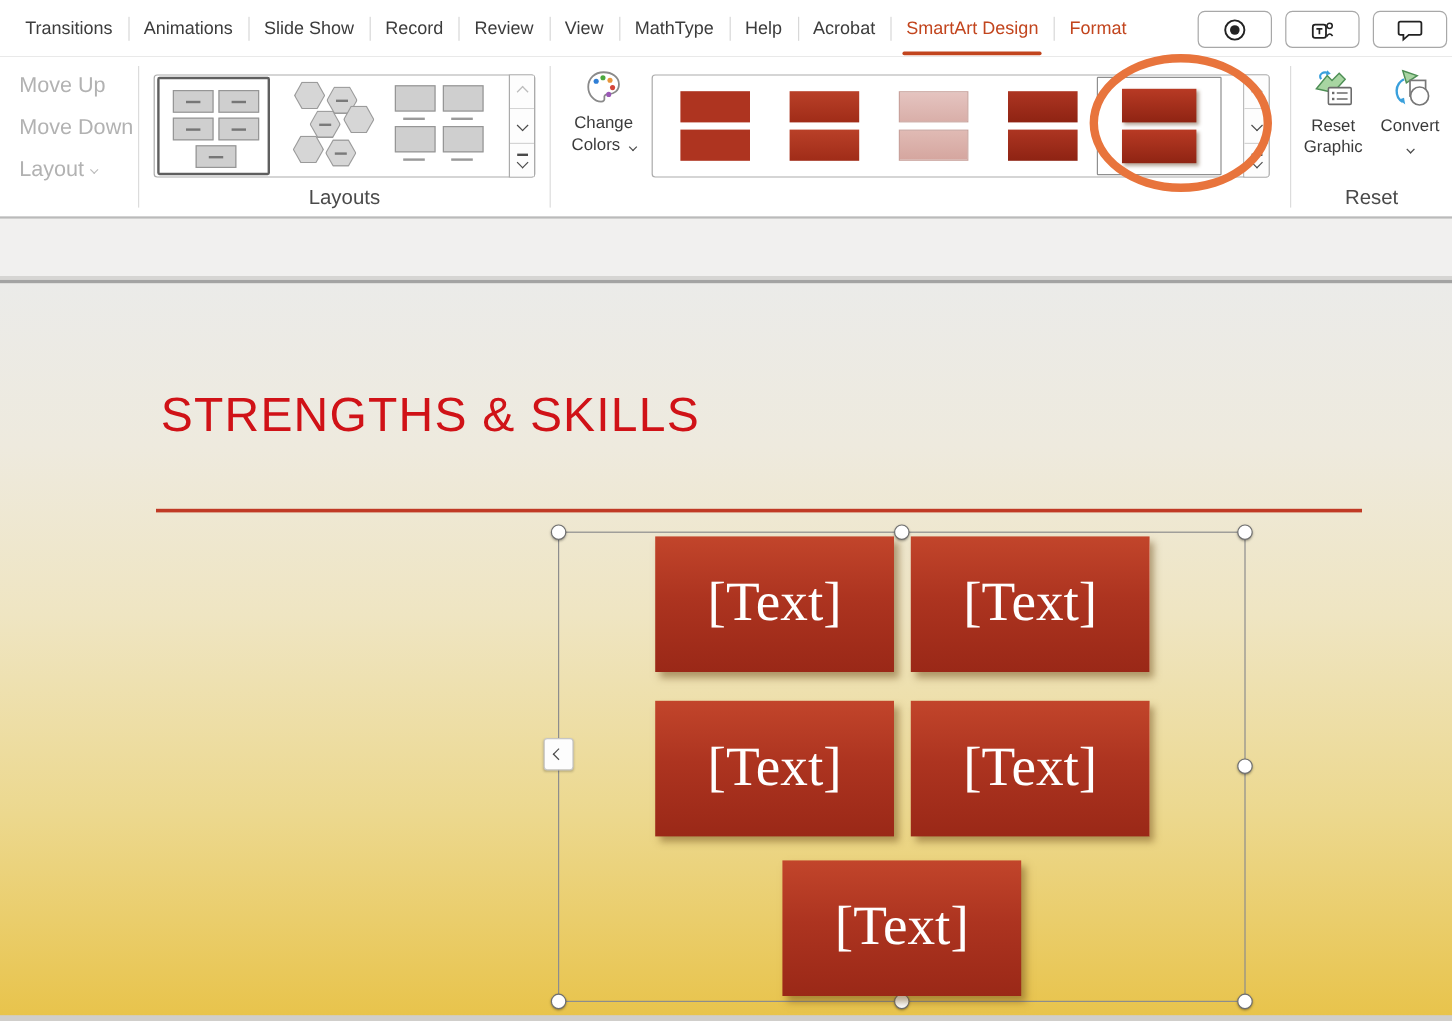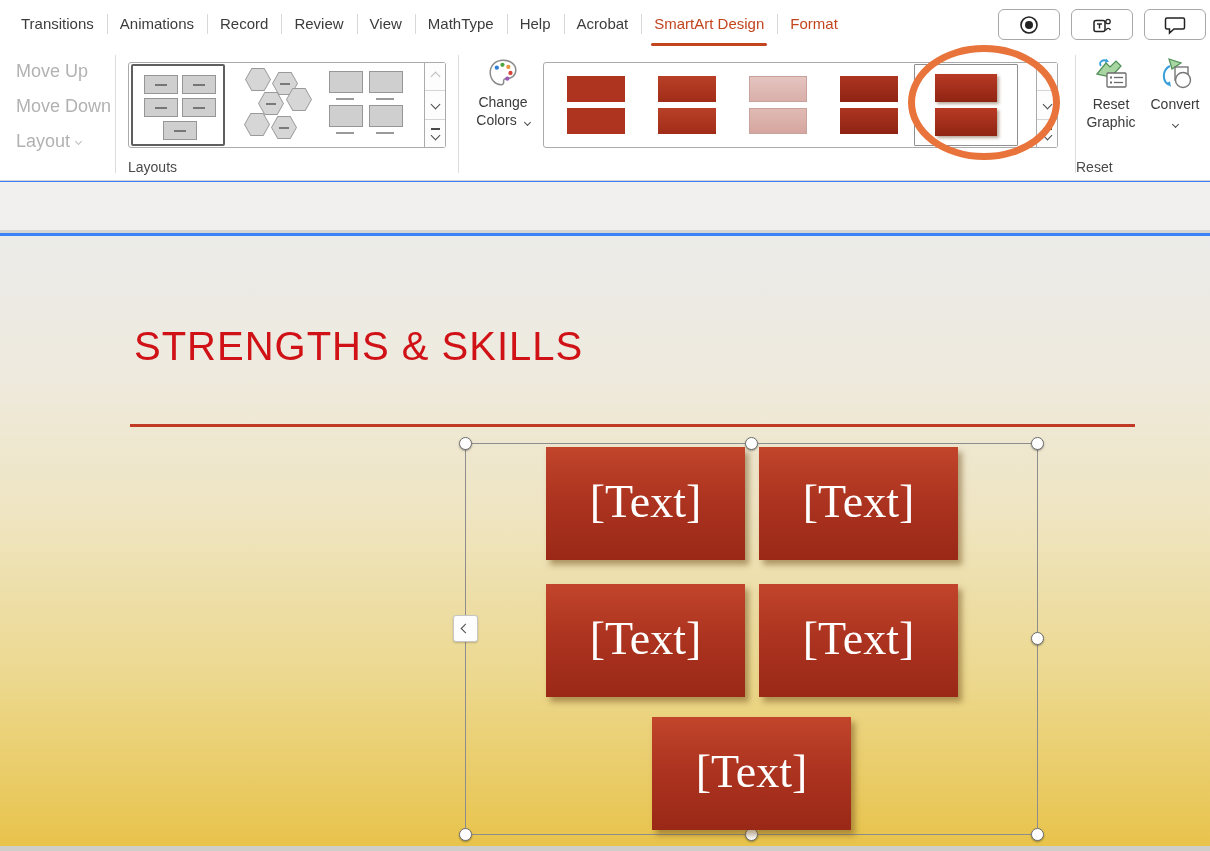--- a/index.html
+++ b/index.html
@@ -1,32 +1,32 @@
 <!DOCTYPE html>
 <html><head>
 <meta charset="utf-8">
 <style>
   * { margin:0; padding:0; box-sizing:border-box; }
   html,body { width:1210px; height:851px; overflow:hidden; font-family:"Liberation Sans", sans-serif; background:#fff; }
-  #app { position:relative; width:1210px; height:851px; background:#3b82f6; overflow:hidden; }
+  #app { position:relative; width:1210px; height:851px; background:#a3a3a3; overflow:hidden; }
 
   
   .tabbar { position:absolute; top:0; left:0; width:1210px; height:47px; background:#fff; display:flex; align-items:stretch; padding-left:8px; }
   .tab { position:relative; display:flex; align-items:center; padding:0 13px; font-size:15px; color:#3c3c3c; white-space:nowrap; cursor:default; }
   .tab + .tab::before { content:""; position:absolute; left:0; top:14px; height:20px; width:1px; background:#d8d8d8; }
   .tab.active { color:#c2451e; }
   .tab.active::after { content:""; position:absolute; left:10px; right:10px; bottom:1px; height:3px; background:#c2451e; border-radius:2px; }
   .tab.contextual { color:#c2451e; }
   .winbtns { position:absolute; top:9px; right:4px; display:flex; gap:11px; }
   .winbtn { width:62px; height:31px; background:#fff; border:1px solid #a8a8a8; border-radius:6px; display:flex; align-items:center; justify-content:center; }
 
   
   .ribbon { position:absolute; top:47px; left:0; width:1210px; height:134px; background:#fff; border-bottom:1px solid #d2d2d2; }
   .vsep { position:absolute; top:8px; height:118px; width:1px; background:#dcdcdc; }
-  .grouplabel { position:absolute; bottom:5px; font-size:14px; color:#4a4a4a; }
+  .grouplabel { position:absolute; bottom:5px; font-size:17px; color:#4a4a4a; text-align:center; }
 
   .leftcmds { position:absolute; left:16px; top:0; }
   .leftcmd { position:absolute; left:0; font-size:18px; color:#b2b2b2; white-space:nowrap; display:flex; align-items:center; gap:6px; }
 
   .chev { display:inline-block; width:7px; height:7px; border-right:1.7px solid #4a4a4a; border-bottom:1.7px solid #4a4a4a; }
   .chev.down { transform:rotate(45deg); }
   .chev.up { transform:rotate(-135deg); }
   .chev.left { transform:rotate(135deg); }
   .chev.gray { border-color:#bcbcbc; }
   .chev.sm { width:5px; height:5px; border-width:1.5px; }
@@ -98,20 +98,21 @@
   .bottom-strip { position:absolute; left:0; bottom:0; width:1210px; height:5px; background:#d0cecb; }
 </style>
 </head>
 <body>
 
 <div id="app">
 
   <div class="tabbar">
     <div class="tab">Transitions</div>
     <div class="tab">Animations</div>
+    <div class="tab">Slide Show</div>
     <div class="tab">Record</div>
     <div class="tab">Review</div>
     <div class="tab">View</div>
     <div class="tab">MathType</div>
     <div class="tab">Help</div>
     <div class="tab">Acrobat</div>
     <div class="tab active">SmartArt Design</div>
     <div class="tab contextual">Format</div>
 
     <div class="winbtns">

